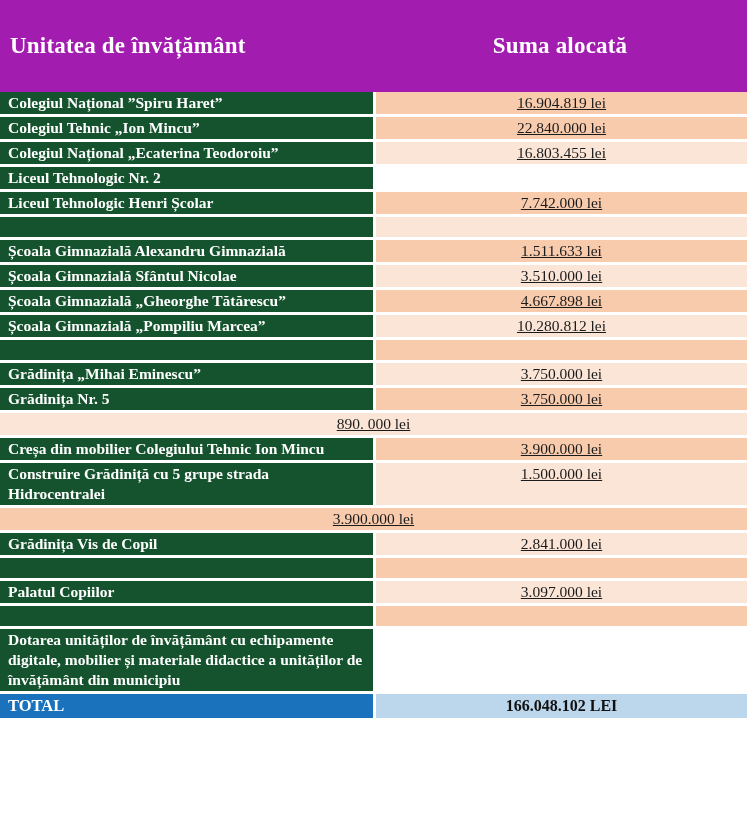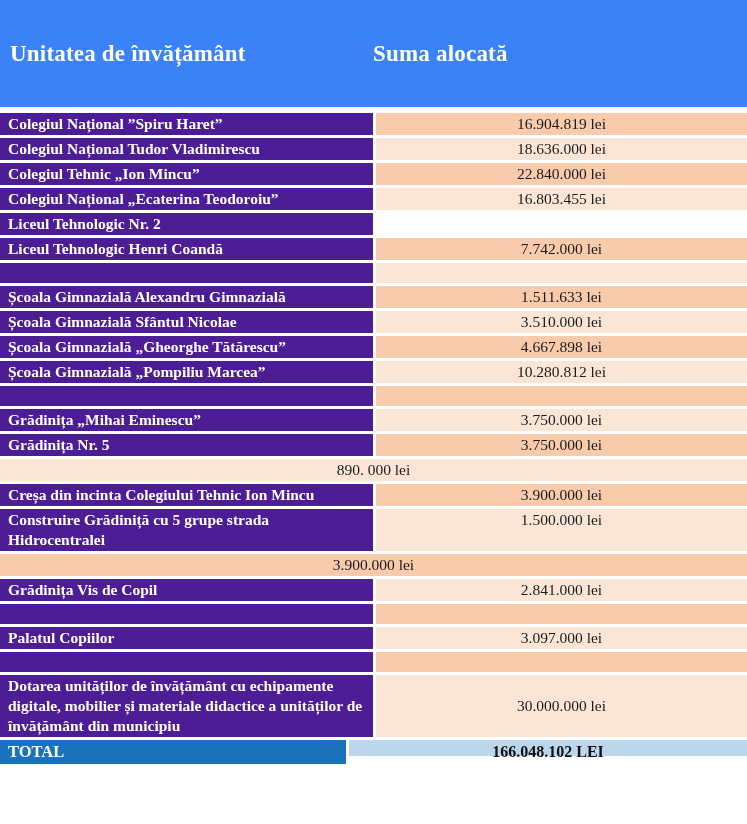--- a/index.html
+++ b/index.html
@@ -4,134 +4,131 @@
 <style>
   html,body{margin:0;padding:0;background:#ffffff;}
   body{
     font-family:"Liberation Serif","DejaVu Serif",serif;
     width:747px;
   }
   .table-wrap{width:747px;background:#ffffff;}
 
   
   .hdr{
-    background:#3b82f6;
-    height:107px;
+    background:#a21caf;
+    height:92px;
     display:flex;
     align-items:center;
-    margin-bottom:6px;
   }
   .hdr-c1{
     width:373px;
     padding-left:10px;
     box-sizing:border-box;
     color:#ffffff;
     font-weight:bold;
     font-size:23px;
     letter-spacing:0.2px;
   }
   .hdr-c2{
     flex:1;
+    text-align:center;
     color:#ffffff;
     font-weight:bold;
     font-size:23px;
     letter-spacing:0.2px;
   }
 
   
   .row{
     display:flex;
     margin-bottom:3px;
   }
   .cell{
     box-sizing:border-box;
     min-height:20px;
     font-size:15.5px;
     line-height:20px;
   }
   .cell.label{
     width:373px;
     margin-right:3px;
-    background:#4c1d95;
+    background:#14532d;
     color:#ffffff;
     font-weight:bold;
     padding:1px 6px 1px 8px;
   }
   .cell.amount{
     flex:1;
     color:#1b1b1b;
     display:flex;
     justify-content:center;
     align-items:flex-start;
     padding:1px 2px;
+    text-decoration:underline;
   }
   .cell.amount.dark{background:#f8cbad;}
   .cell.amount.light{background:#fbe5d6;}
   
   #rows .row:last-child .cell.amount{align-items:center;}
 
   
   .total-row{
     display:flex;
   }
   .total-label{
-    width:346px;
+    width:373px;
     margin-right:3px;
     box-sizing:border-box;
     background:#1b72bc;
     color:#ffffff;
     font-weight:bold;
     font-size:16.5px;
     line-height:24px;
     height:24px;
     padding-left:8px;
   }
   .total-amount{
     flex:1;
     background:#bcd6ec;
     color:#111111;
     font-weight:bold;
     font-size:16px;
     line-height:24px;
-    height:16px;
+    height:24px;
     text-align:center;
   }
 </style>
 </head>
 <body>
 
 <div class="table-wrap">
 
   <div class="hdr">
     <div class="hdr-c1">Unitatea de învățământ</div>
     <div class="hdr-c2">Suma alocată</div>
   </div>
 
   <div id="rows">
       <div class="row">
         <div class="cell label">Colegiul Național ”Spiru Haret”</div>
         <div class="cell amount dark">16.904.819 lei</div>
       </div>
       <div class="row">
-        <div class="cell label">Colegiul Național Tudor Vladimirescu</div>
-        <div class="cell amount light">18.636.000 lei</div>
-      </div>
-      <div class="row">
         <div class="cell label">Colegiul Tehnic „Ion Mincu”</div>
         <div class="cell amount dark">22.840.000 lei</div>
       </div>
       <div class="row">
         <div class="cell label">Colegiul Național „Ecaterina Teodoroiu”</div>
         <div class="cell amount light">16.803.455 lei</div>
       </div>
       <div class="row">
         <div class="cell label">Liceul Tehnologic Nr. 2</div>
       </div>
       <div class="row">
-        <div class="cell label">Liceul Tehnologic Henri Coandă</div>
+        <div class="cell label">Liceul Tehnologic Henri Școlar</div>
         <div class="cell amount dark">7.742.000 lei</div>
       </div>
       <div class="row">
         <div class="cell label"></div>
         <div class="cell amount light"></div>
       </div>
       <div class="row">
         <div class="cell label">Școala Gimnazială Alexandru Gimnazială</div>
         <div class="cell amount dark">1.511.633 lei</div>
       </div>
@@ -156,21 +153,21 @@
         <div class="cell amount light">3.750.000 lei</div>
       </div>
       <div class="row">
         <div class="cell label">Grădinița Nr. 5</div>
         <div class="cell amount dark">3.750.000 lei</div>
       </div>
       <div class="row">
         <div class="cell amount light">890. 000 lei</div>
       </div>
       <div class="row">
-        <div class="cell label">Creșa din incinta Colegiului Tehnic Ion Mincu</div>
+        <div class="cell label">Creșa din mobilier Colegiului Tehnic Ion Mincu</div>
         <div class="cell amount dark">3.900.000 lei</div>
       </div>
       <div class="row">
         <div class="cell label">Construire Grădiniță cu 5 grupe strada Hidrocentralei</div>
         <div class="cell amount light">1.500.000 lei</div>
       </div>
       <div class="row">
         <div class="cell amount dark">3.900.000 lei</div>
       </div>
       <div class="row">
@@ -184,21 +181,20 @@
       <div class="row">
         <div class="cell label">Palatul Copiilor</div>
         <div class="cell amount light">3.097.000 lei</div>
       </div>
       <div class="row">
         <div class="cell label"></div>
         <div class="cell amount dark"></div>
       </div>
       <div class="row">
         <div class="cell label">Dotarea unităților de învățământ cu echipamente digitale, mobilier și materiale didactice a unităților de învățământ din municipiu</div>
-        <div class="cell amount light">30.000.000 lei</div>
       </div>
     </div>
 
   <div class="total-row">
     <div class="total-label">TOTAL</div>
     <div class="total-amount">166.048.102 LEI</div>
   </div>
 
 </div>
 

